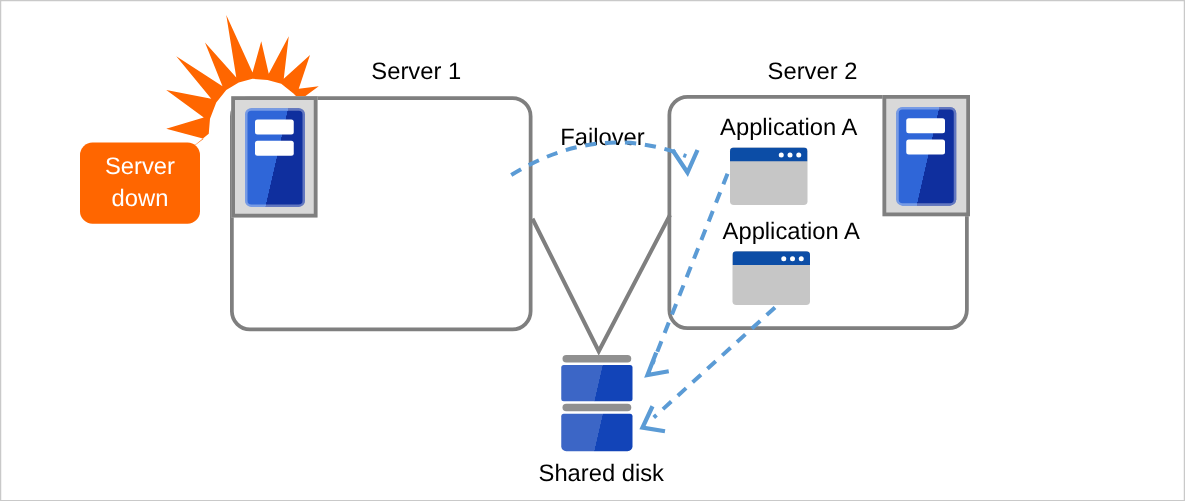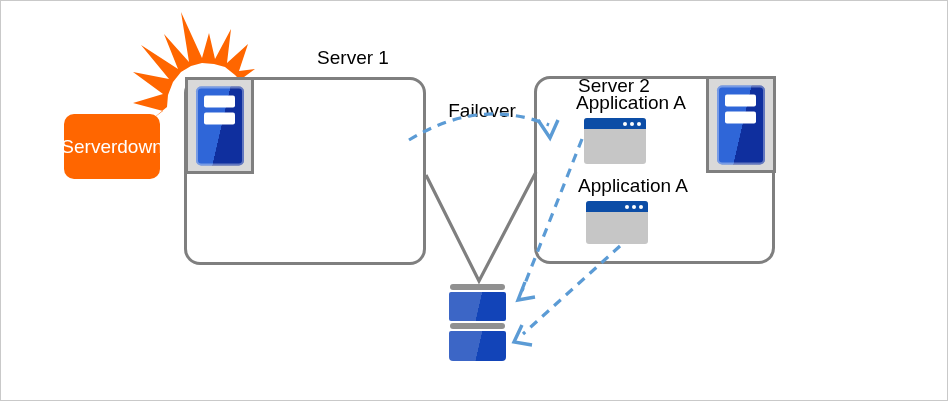--- a/index.html
+++ b/index.html
@@ -82,43 +82,44 @@
     background:linear-gradient(103deg, var(--disk-blue,#3c66c6) 52%, var(--disk-blue-dark,#1244b8) 52.3%);
   }
   #disk-body1{top:291px;}
   #disk-body2{top:330px;height:30px;border-radius:2px 2px 4px 4px;}
   
   .badge{
     position:absolute;left:63px;top:113px;width:96px;height:65px;
     background:var(--orange,#ff6600);
     border-radius:10px;
     color:#fff;font-size:19px;line-height:26px;
-    display:flex;flex-direction:row;align-items:center;justify-content:center;
+    display:flex;flex-direction:column;align-items:center;justify-content:center;
     text-align:center;z-index:7;
   }
   
   .overlay{position:absolute;left:0;top:0;z-index:5;pointer-events:none;}
   .overlay .gray-line{stroke:var(--line-gray,#7f7f7f);stroke-width:3.2;fill:none;}
   .overlay .dash{stroke:var(--dash-blue,#5b9bd5);stroke-width:3.2;fill:none;stroke-dasharray:9 7;stroke-linecap:butt;}
   .overlay .burst{fill:var(--orange,#ff6600);stroke:none;}
   .overlay .head{stroke:var(--dash-blue,#5b9bd5);stroke-width:3.4;fill:none;}
 </style>
 </head>
 <body>
 
 <div class="canvas">
 
   <div class="node-box" id="server1-box"></div>
   <div class="node-box" id="server2-box"></div>
 
-  <div class="lbl" style="left:352px;top:46px;">Server 1</div>
-  <div class="lbl" style="left:613px;top:46px;margin-top:28px;">Server 2</div>
+  <div class="lbl" style="left:332px;top:46px;">Server 1</div>
+  <div class="lbl" style="left:649px;top:46px;">Server 2</div>
   <div class="lbl" style="left:481px;top:83px;margin-top:16px;">Failover</div>
   <div class="lbl" style="left:630px;top:91px;">Application A</div>
   <div class="lbl" style="left:632px;top:174px;">Application A</div>
+  <div class="lbl" style="left:480px;top:368px;">Shared disk</div>
 
   <svg class="overlay" width="948" height="401" viewBox="0 0 948 401">
 
     <polygon class="burst" points="150,119 162,110 132,102 162,93 132,71 168,78 140,44 177,68 163,33 188,61 180,11 201,57 208,32 214,58 230,28 226,62 247,43 238,70 254,68 239,79 234,74 224,66 213,63 201,62 190,65 180,71 172,81 167,94 166,106"></polygon>
 
     <path class="gray-line" d="M 425,174 L 478,280 L 535,171"></path>
 
     <path class="dash" d="M 408,139 Q 478,96 548,124"></path>
     <polyline class="head" points="537,119 549,137 557,119"></polyline>
 

